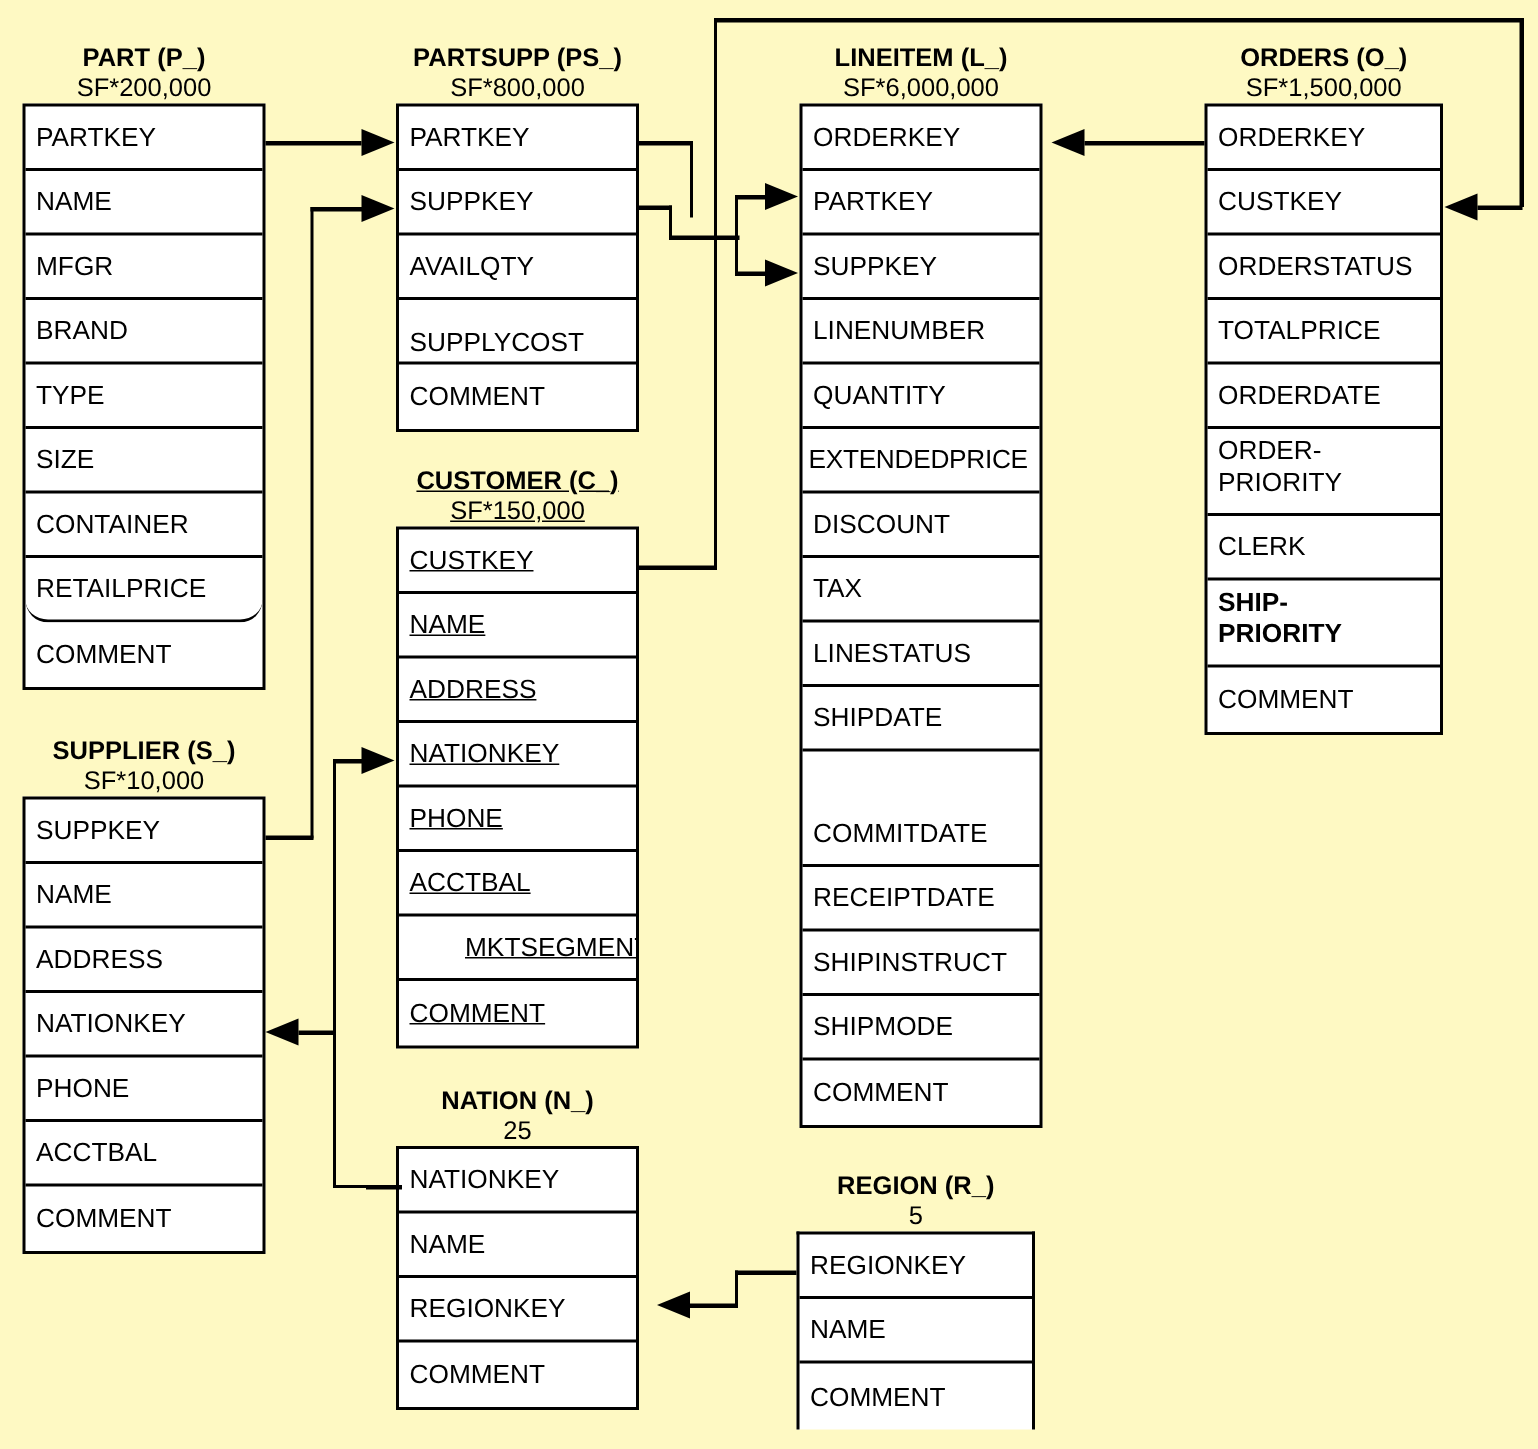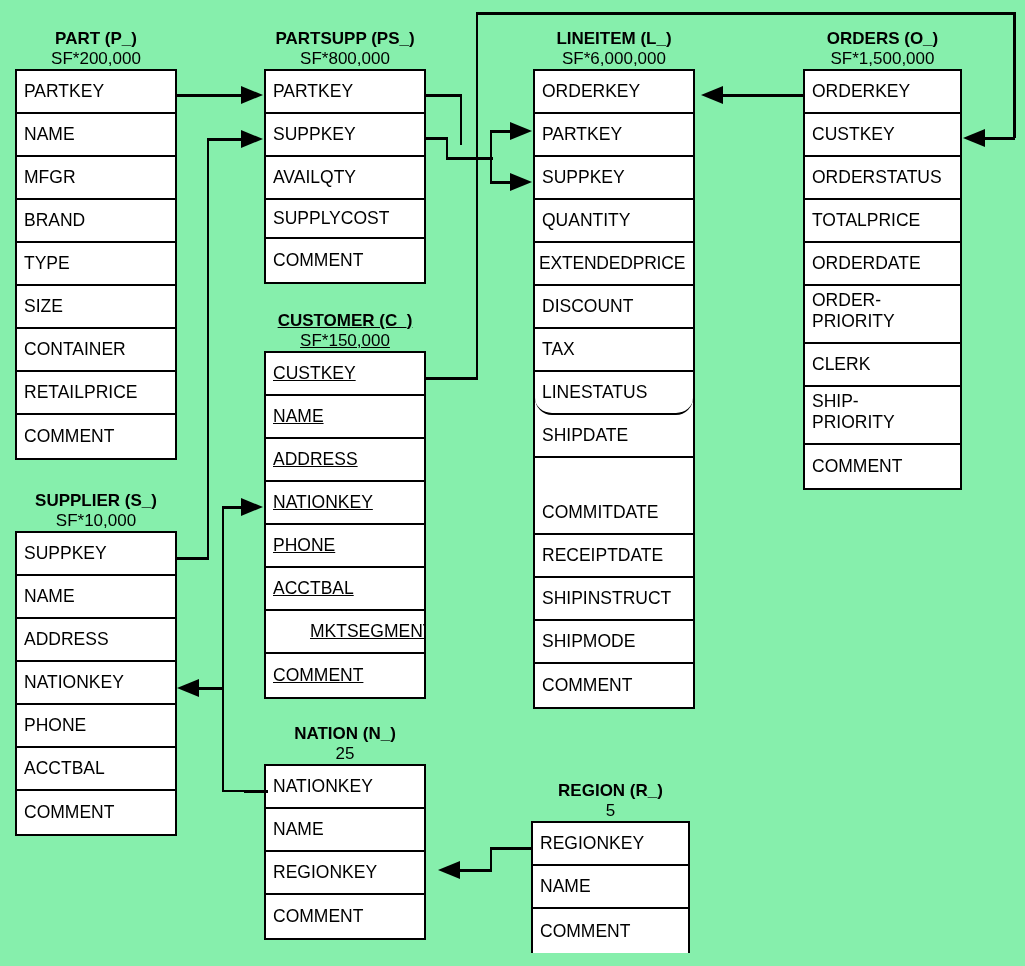--- a/index.html
+++ b/index.html
@@ -4,21 +4,21 @@
 <style>
   html, body {
     margin: 0;
     padding: 0;
     background: #ffffff;
   }
   #canvas {
     position: relative;
     width: 1025px;
     height: 966px;
-    background: #86efac;
+    background: #fef9c3;
     font-family: "Liberation Sans", sans-serif;
     overflow: hidden;
   }
   .entity {
     position: absolute;
   }
   .ent-title {
     text-align: center;
     font-weight: bold;
     font-size: 17px;
@@ -100,70 +100,71 @@
     <div class="ent-title">PART (P_)</div>
     <div class="ent-card">SF*200,000</div>
     <div class="ent-box" style="width:162px;">
       <div class="field" style="height:43px;">PARTKEY</div>
       <div class="field" style="height:43px;">NAME</div>
       <div class="field" style="height:43px;">MFGR</div>
       <div class="field" style="height:43px;">BRAND</div>
       <div class="field" style="height:43px;">TYPE</div>
       <div class="field" style="height:43px;">SIZE</div>
       <div class="field" style="height:43px;">CONTAINER</div>
-      <div class="field" style="height:43px;">RETAILPRICE</div>
+      <div class="field" style="height:43px;border-radius:15px;">RETAILPRICE</div>
       <div class="field" style="height:43px;">COMMENT</div>
     </div>
   </div>
 
   <div class="entity" style="left:264px; top:28px; width:162px;">
     <div class="ent-title">PARTSUPP (PS_)</div>
     <div class="ent-card">SF*800,000</div>
     <div class="ent-box" style="width:162px;">
       <div class="field" style="height:43px;">PARTKEY</div>
       <div class="field" style="height:43px;">SUPPKEY</div>
       <div class="field" style="height:43px;">AVAILQTY</div>
-      <div class="field" style="height:39px;">SUPPLYCOST</div>
+      <div class="field" style="height:27px;margin-top:16px;">SUPPLYCOST</div>
       <div class="field" style="height:43px;">COMMENT</div>
     </div>
   </div>
 
   <div class="entity" style="left:533px; top:28px; width:162px;">
     <div class="ent-title">LINEITEM (L_)</div>
     <div class="ent-card">SF*6,000,000</div>
     <div class="ent-box" style="width:162px;">
       <div class="field" style="height:43px;">ORDERKEY</div>
       <div class="field" style="height:43px;">PARTKEY</div>
       <div class="field" style="height:43px;">SUPPKEY</div>
+      <div class="field" style="height:43px;">LINENUMBER</div>
       <div class="field" style="height:43px;">QUANTITY</div>
       <div class="field tight" style="height:43px;">EXTENDEDPRICE</div>
       <div class="field" style="height:43px;">DISCOUNT</div>
       <div class="field" style="height:43px;">TAX</div>
-      <div class="field" style="height:43px;border-radius:17px;">LINESTATUS</div>
+      <div class="field" style="height:43px;">LINESTATUS</div>
       <div class="field" style="height:43px;">SHIPDATE</div>
       <div class="field" style="height:43px;margin-top:34px;">COMMITDATE</div>
       <div class="field" style="height:43px;">RECEIPTDATE</div>
       <div class="field" style="height:43px;">SHIPINSTRUCT</div>
       <div class="field" style="height:43px;">SHIPMODE</div>
       <div class="field" style="height:43px;">COMMENT</div>
     </div>
   </div>
 
   <div class="entity" style="left:803px; top:28px; width:159px;">
     <div class="ent-title">ORDERS (O_)</div>
     <div class="ent-card">SF*1,500,000</div>
     <div class="ent-box" style="width:159px;">
       <div class="field" style="height:43px;">ORDERKEY</div>
       <div class="field" style="height:43px;">CUSTKEY</div>
       <div class="field" style="height:43px;">ORDERSTATUS</div>
       <div class="field" style="height:43px;">TOTALPRICE</div>
       <div class="field" style="height:43px;">ORDERDATE</div>
       <div class="field two-line" style="height:58px;">ORDER-<br>PRIORITY</div>
       <div class="field" style="height:43px;">CLERK</div>
-      <div class="field two-line" style="height:58px;">SHIP-<br>PRIORITY</div>
+      <div class="field two-line" style="height:58px;font-weight:bold;">SHIP-<br>PRIORITY</div>
       <div class="field" style="height:43px;">COMMENT</div>
     </div>
   </div>
 
   <div class="entity" style="left:264px; top:310px; width:162px;text-decoration:underline;">
     <div class="ent-title">CUSTOMER (C_)</div>
     <div class="ent-card">SF*150,000</div>
     <div class="ent-box" style="width:162px;">
       <div class="field" style="height:43px;">CUSTKEY</div>
       <div class="field" style="height:43px;">NAME</div>

